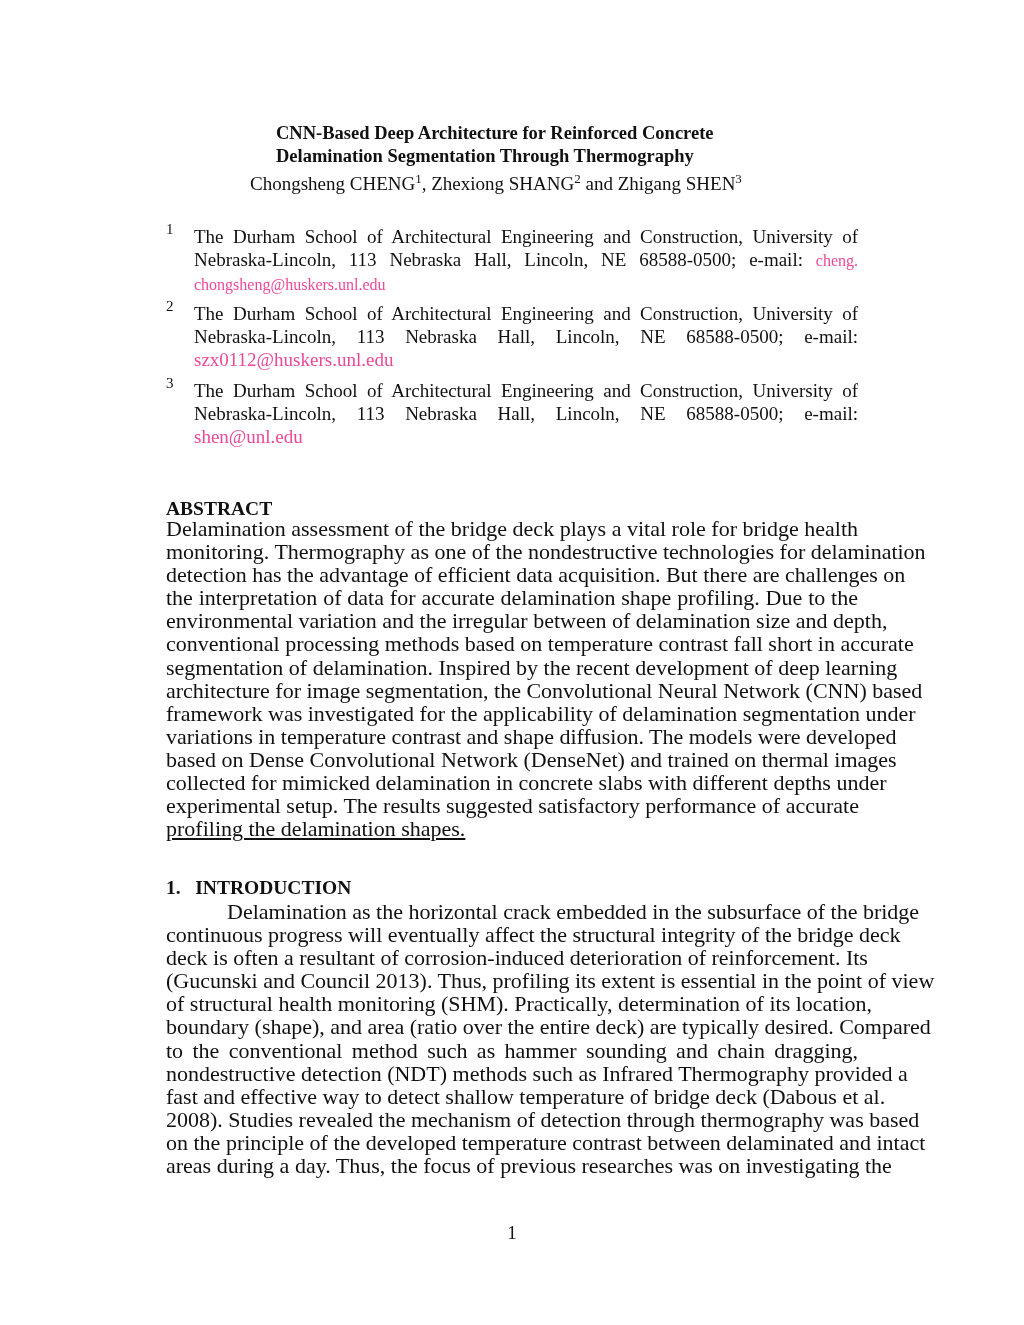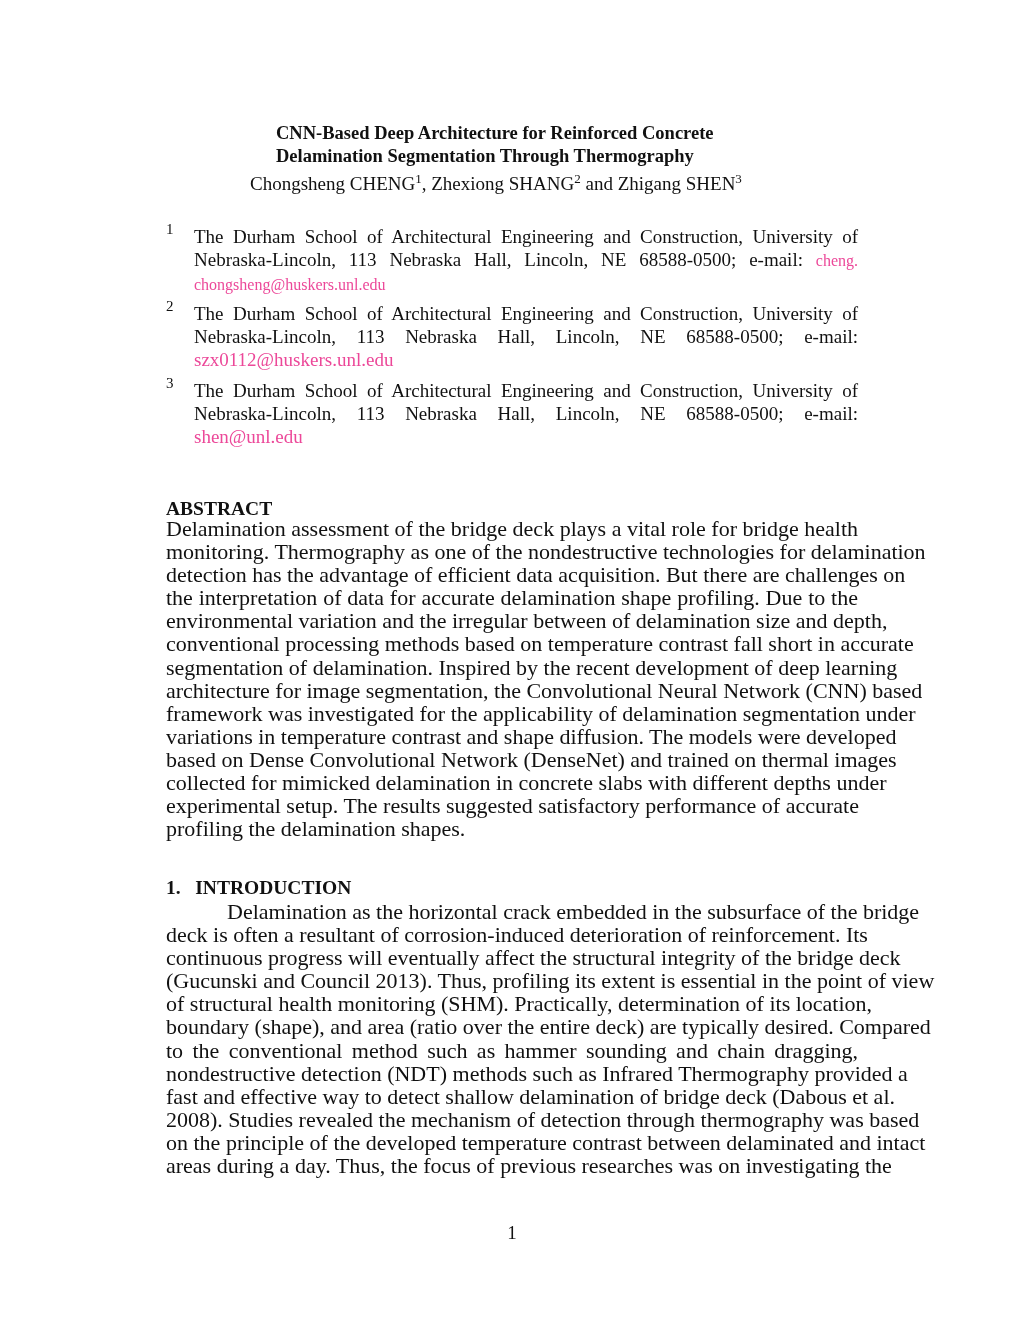--- a/index.html
+++ b/index.html
@@ -13,21 +13,21 @@
     .affil { position: absolute; left: 166px; width: 692px; font-size: 19px; line-height: 23px; }
     .affil .num { position: absolute; left: 0; top: -7px; font-size: 15px; }
     .affil .body { margin-left: 28px; text-align: justify; text-align-last: justify; }
     .affil .body .last { display: block; text-align: center; text-align-last: left; }
     a.link { color: #ec4899; }
     a.small { font-size: 16px; }
     .heading { position: absolute; left: 166px; font-weight: bold; font-size: 19.5px; }
     .para { position: absolute; left: 166px; width: 692px; font-size: 22px; line-height: 23.1px;
       text-align: justify; }
     .para .ln { display: block; text-align: justify; text-align-last: justify; white-space: nowrap; }
-    .para .ln.end { text-align-last: left; }
+    .para .ln.end { text-align-last: left; text-decoration: underline; }
     .para .ln.indent { padding-left: 61px; }
     .page-num { position: absolute; left: 0; width: 1024px; top: 1222px; text-align: center; font-size: 19px; }
   </style>
 </head>
 <body>
 
 <div class="page">
 
   <div class="title-block">
     <div class="title-line">CNN-Based Deep Architecture for Reinforced Concrete</div>
@@ -81,27 +81,27 @@
     <span class="ln">based on Dense Convolutional Network (DenseNet) and trained on thermal images</span>
     <span class="ln">collected for mimicked delamination in concrete slabs with different depths under</span>
     <span class="ln">experimental setup. The results suggested satisfactory performance of accurate</span>
     <span class="ln end">profiling the delamination shapes.</span>
   </div>
 
   <div class="heading" style="top:877px; white-space:pre;">1.   INTRODUCTION</div>
 
   <div class="para" style="top:900px;">
     <span class="ln indent">Delamination as the horizontal crack embedded in the subsurface of the bridge</span>
+    <span class="ln">continuous progress will eventually affect the structural integrity of the bridge deck</span>
     <span class="ln">deck is often a resultant of corrosion-induced deterioration of reinforcement. Its</span>
-    <span class="ln">continuous progress will eventually affect the structural integrity of the bridge deck</span>
     <span class="ln">(Gucunski and Council 2013). Thus, profiling its extent is essential in the point of view</span>
     <span class="ln">of structural health monitoring (SHM). Practically, determination of its location,</span>
     <span class="ln">boundary (shape), and area (ratio over the entire deck) are typically desired. Compared</span>
     <span class="ln">to the conventional method such as hammer sounding and chain dragging,</span>
     <span class="ln">nondestructive detection (NDT) methods such as Infrared Thermography provided a</span>
-    <span class="ln">fast and effective way to detect shallow delamination of bridge deck (Dabous et al.</span>
+    <span class="ln">fast and effective way to detect shallow temperature of bridge deck (Dabous et al.</span>
     <span class="ln">2008). Studies revealed the mechanism of detection through thermography was based</span>
     <span class="ln">on the principle of the developed temperature contrast between delaminated and intact</span>
     <span class="ln">areas during a day. Thus, the focus of previous researches was on investigating the</span>
   </div>
 
   <div class="page-num">1</div>
 </div>
 
 </body></html>

